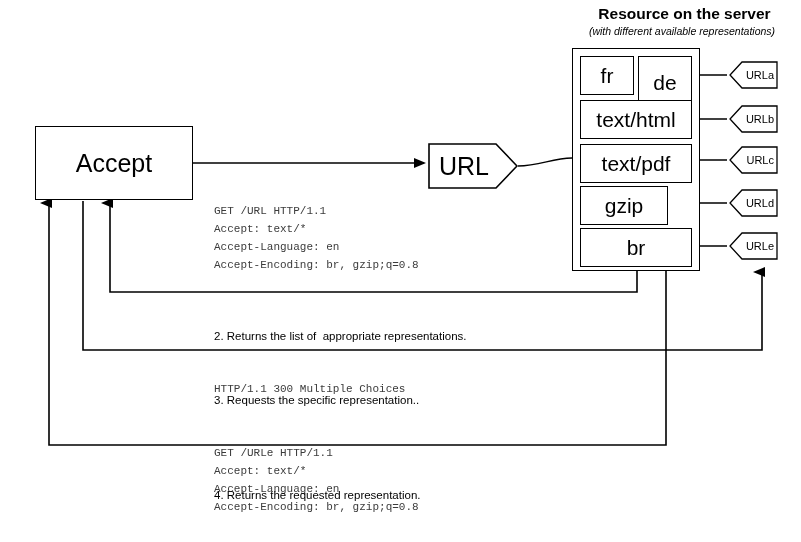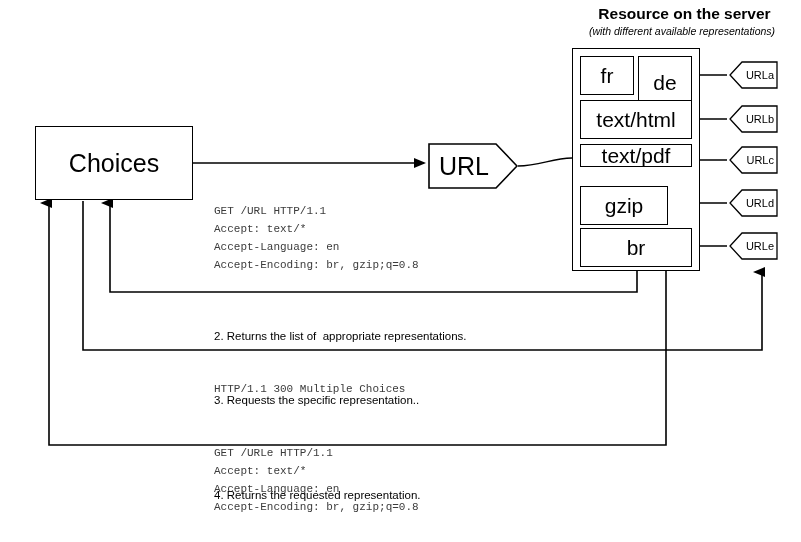--- a/index.html
+++ b/index.html
@@ -81,21 +81,21 @@
     box-sizing: border-box;
     display: flex;
     align-items: center;
     justify-content: center;
     font-size: 21px;
     white-space: nowrap;
   }
   .rep-fr   { left: 580px; top: 56px;  width: 54px;  height: 39px; }
   .rep-de   { left: 638px; top: 56px;  width: 54px;  height: 54px; }
   .rep-html { left: 580px; top: 100px; width: 112px; height: 39px; }
-  .rep-pdf  { left: 580px; top: 144px; width: 112px; height: 23px; }
+  .rep-pdf  { left: 580px; top: 144px; width: 112px; height: 39px; }
   .rep-gzip { left: 580px; top: 186px; width: 88px; height: 39px; }
   .rep-br   { left: 580px; top: 228px; width: 112px; height: 39px; }
 
   .urltag {
     position: absolute;
     width: 49px;
     height: 28px;
     font-size: 11px;
     display: flex;
     align-items: center;
@@ -178,21 +178,21 @@
     <path d="M692,246 L727,246" stroke="#000" stroke-width="1.3" fill="none"></path>
 
     <path d="M637,271 L637,292 L110,292 L110,203" stroke="#000" stroke-width="1.6" fill="none" marker-end="url(#arrowUp)"></path>
 
     <path d="M83,201 L83,350 L762,350 L762,272" stroke="#000" stroke-width="1.6" fill="none" marker-end="url(#arrowUp)"></path>
 
     <path d="M666,271 L666,445 L49,445 L49,203" stroke="#000" stroke-width="1.6" fill="none" marker-end="url(#arrowUp)"></path>
   </svg>
 
   <div class="box client-box">
-    <span>Choices</span>
+    <span>Accept</span>
   </div>
 
   <div class="url-pent">
     <svg width="90" height="46" viewBox="0 0 90 46">
       <path d="M1,1 L68,1 L89,23 L68,45 L1,45 Z" fill="#ffffff" stroke="#000000" stroke-width="1.6"></path>
     </svg>
     <span class="lbl">URL</span>
   </div>
 
   <div class="server-title">Resource on the server</div>

